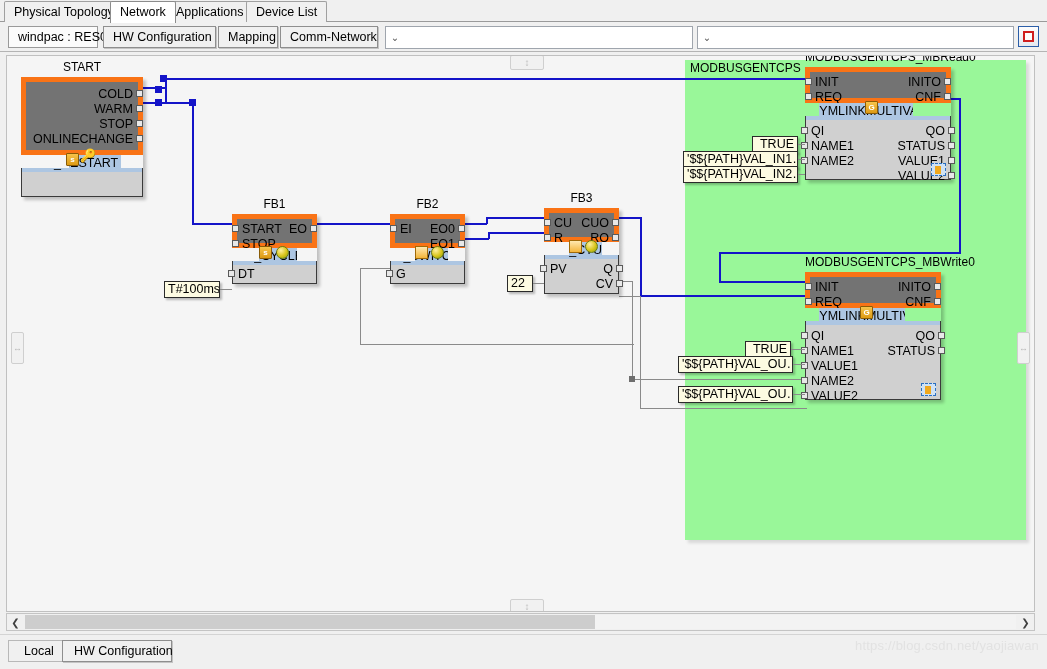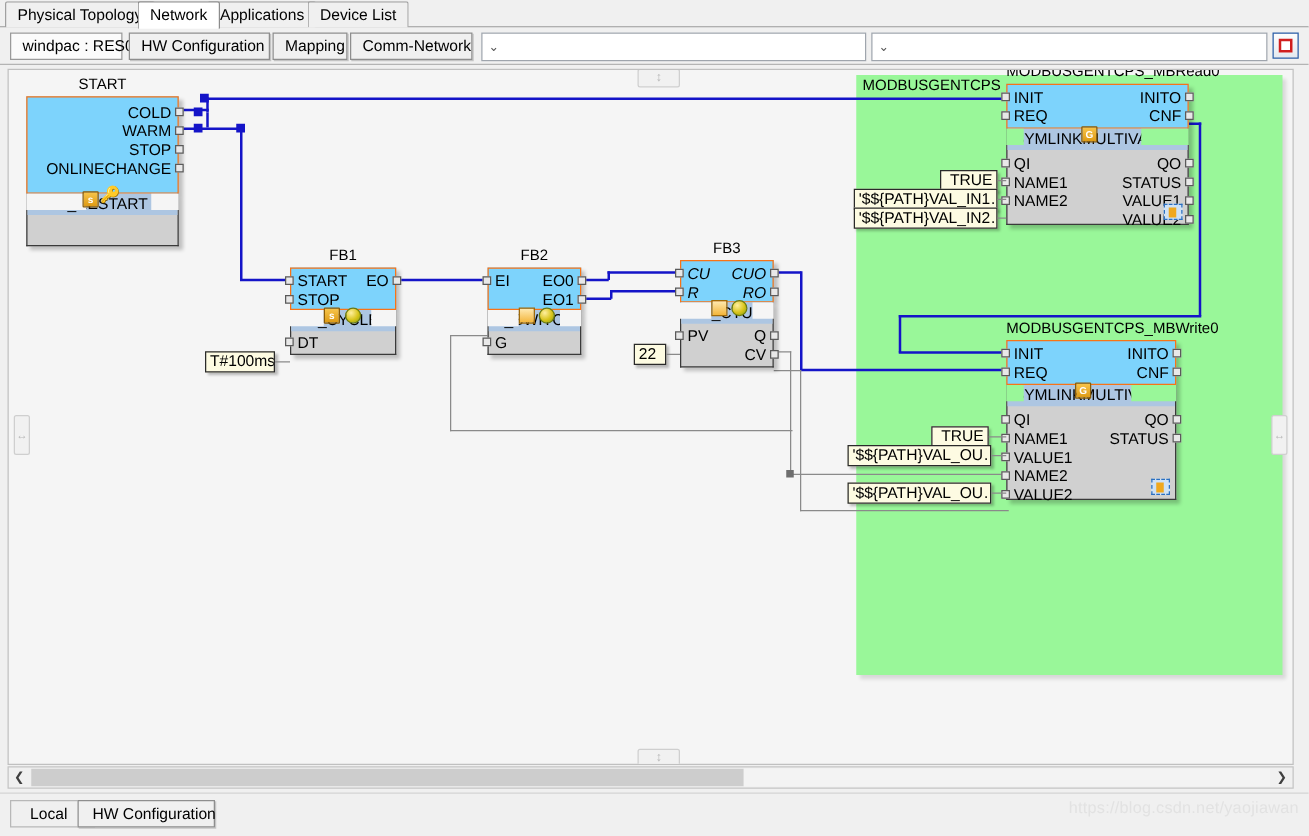--- a/index.html
+++ b/index.html
@@ -121,22 +121,22 @@
 
   
   .fb { position: absolute; }
   .fb .fbname {
     position: absolute; left: 0; top: -17px;
     width: 100%; text-align: center;
     font-size: 12px; color: #000; white-space: nowrap;
   }
   .fb .ev {
     position: relative;
-    background: #7dd3fc;
-    border: 1px solid #f97316;
+    background: #737373;
+    border: 5px solid #f97316;
     box-shadow: 3px 3px 3px rgba(0,0,0,0.22);
   }
   .fb .dt {
     position: relative;
     background: #d0d0d0;
     border: 1px solid #3a3a3a;
     border-top: none;
     box-shadow: 3px 3px 3px rgba(0,0,0,0.22);
   }
   .fb .typebar {
@@ -461,21 +461,21 @@
       <div class="ficon ico-ball" style="left:41px;top:32px;"></div>
       <div class="dt" style="height:36px;">
         <div class="typebar">E_SWITCH</div>
         <div class="port l" style="top:19px;">G</div>
         <div class="nub" style="left:-5px;top:22px;"></div>
       </div>
     </div>
 
     <div class="fb" style="left:537px;top:152px;width:75px;">
       <div class="fbname">FB3</div>
-      <div class="ev" style="height:34px;font-style:italic;">
+      <div class="ev" style="height:34px;">
         <div class="port l" style="top:3px;">CU</div>
         <div class="port l" style="top:18px;">R</div>
         <div class="port r" style="top:3px;">CUO</div>
         <div class="port r" style="top:18px;">RO</div>
         <div class="nub" style="left:-5px;top:6px;"></div>
         <div class="nub" style="left:-5px;top:21px;"></div>
         <div class="nub" style="right:-5px;top:6px;"></div>
         <div class="nub" style="right:-5px;top:21px;"></div>
       </div>
       <div class="notch" style="left:0px;top:34px;width:25px;height:13px;"></div>

